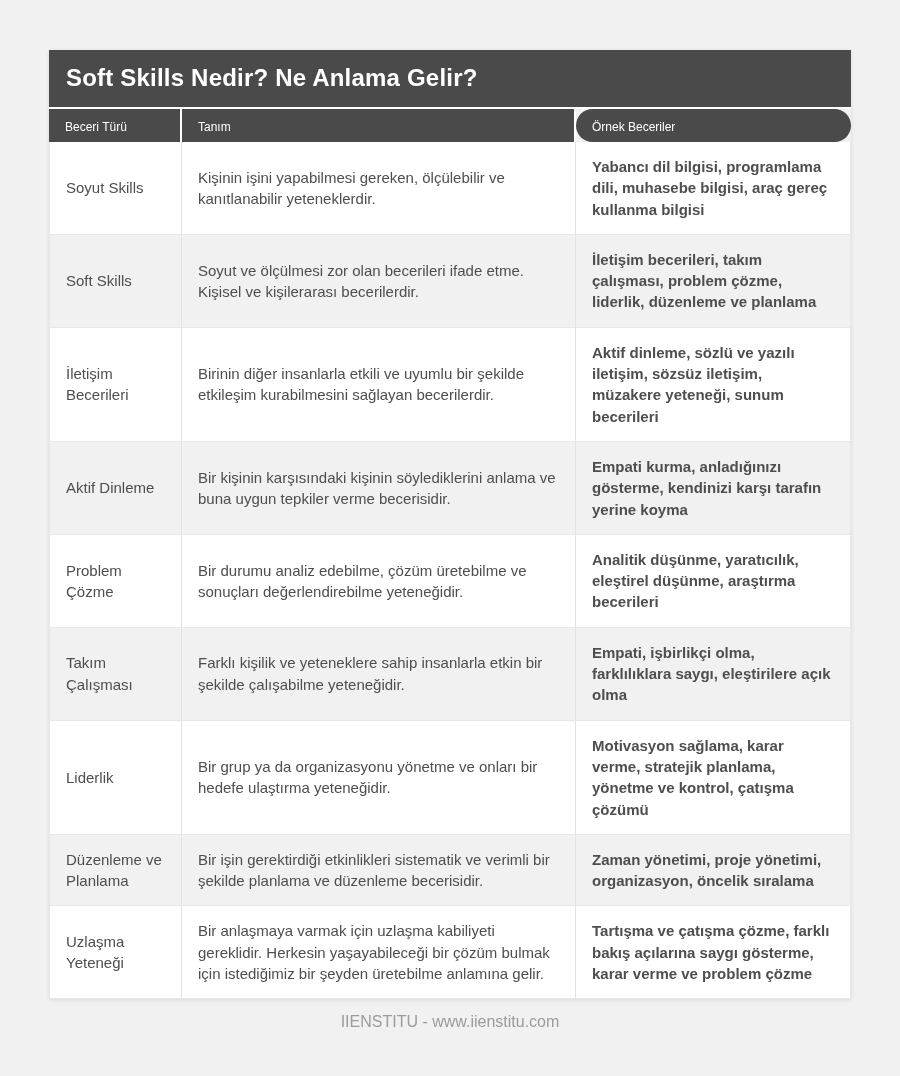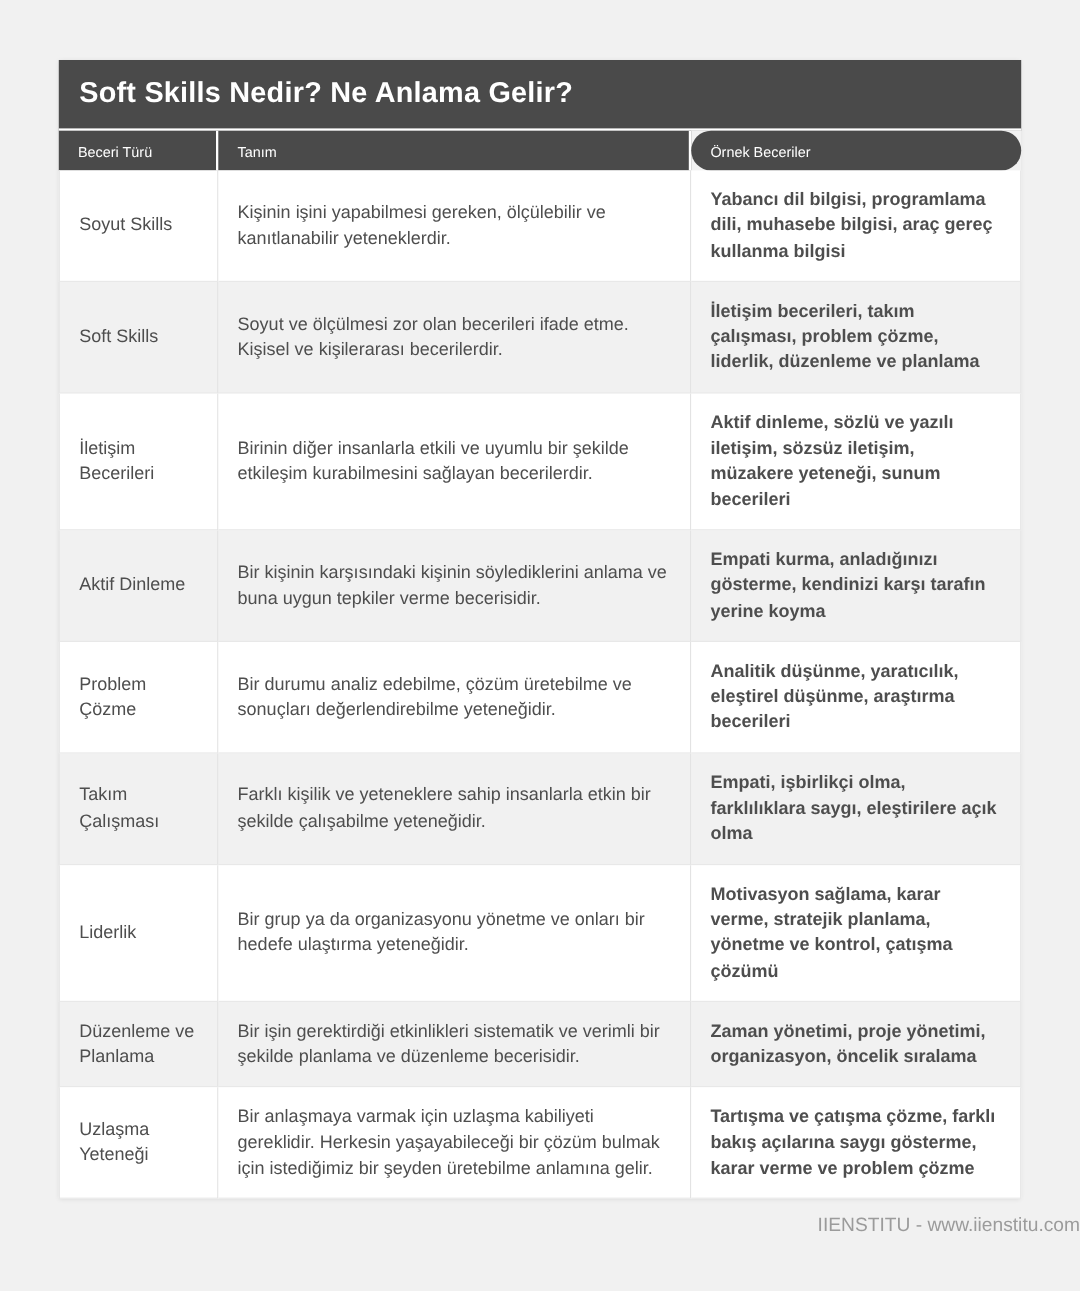--- a/index.html
+++ b/index.html
@@ -52,21 +52,21 @@
     padding: 14px 16px;
     vertical-align: middle;
     line-height: 1.42;
     border-right: 1px solid #e3e3e3;
     border-bottom: 1px solid #e8e8e8;
   }
   tbody td:first-child { border-left: 1px solid #e8e8e8; }
   tbody td:last-child { border-right: 1px solid #e8e8e8; font-weight: bold; }
   tbody tr:nth-child(even) td { background: #f1f1f1; }
   .footer {
-    text-align: right;
+    text-align: center;
     margin-top: 14px;
     font-size: 16px;
     color: #9b9b9b;
   }
 </style>
 </head>
 <body>
 
 <div class="table-wrap">
   <div class="title-bar">Soft Skills Nedir? Ne Anlama Gelir?</div>

